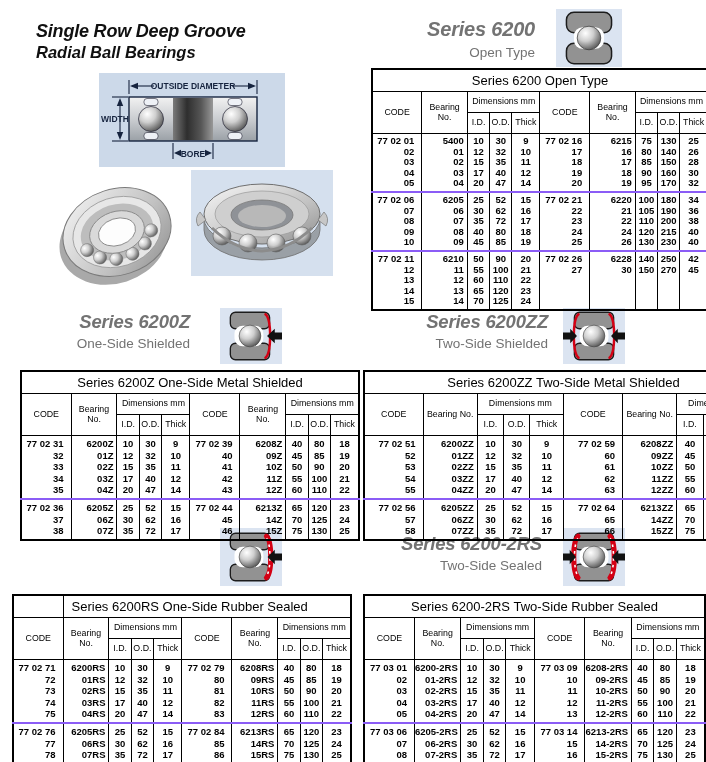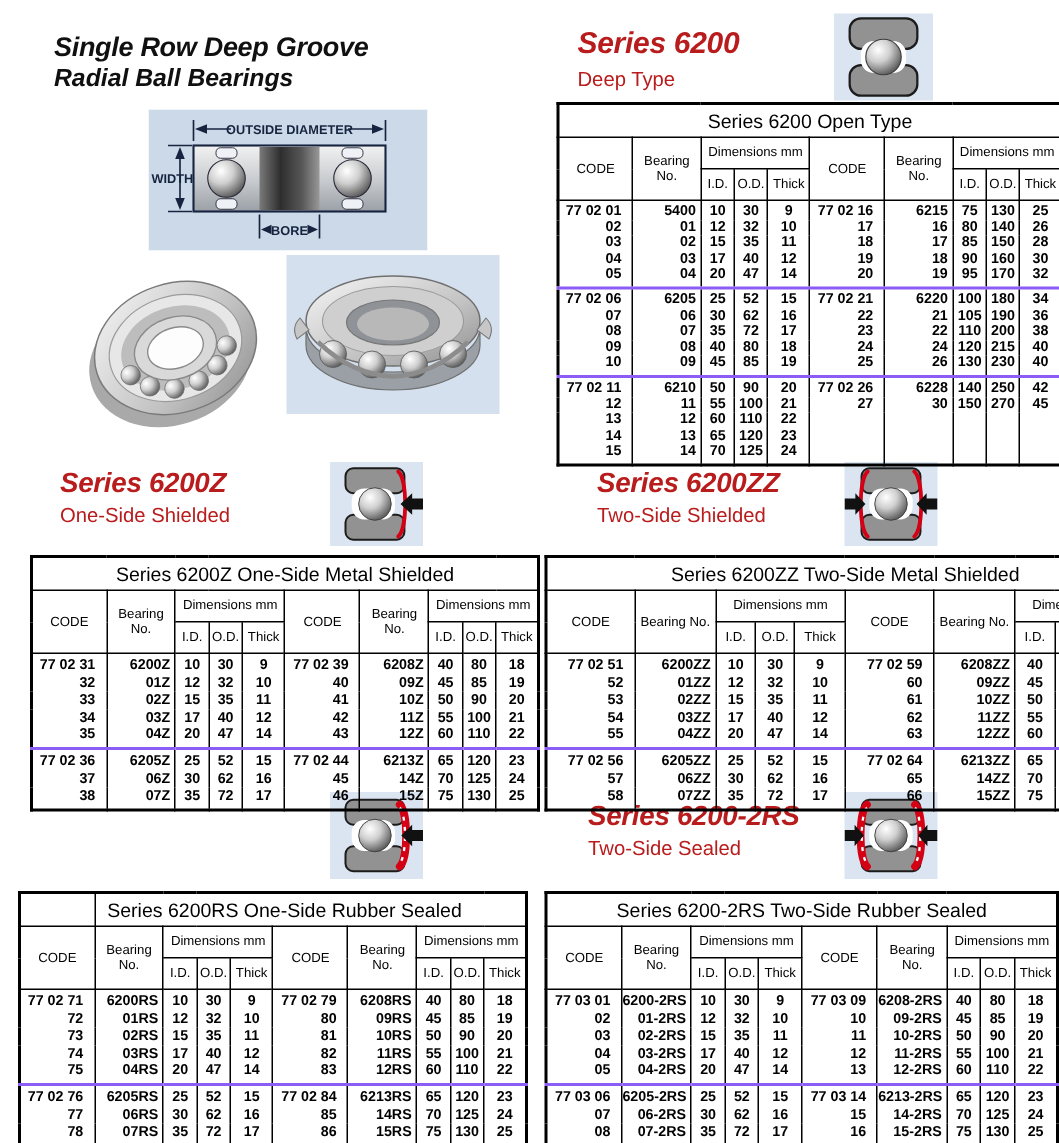--- a/index.html
+++ b/index.html
@@ -5,21 +5,21 @@
   html,body{margin:0;padding:0;background:#fff;}
   #page{position:relative;width:706px;height:762px;background:#fff;overflow:hidden;
         font-family:"Liberation Sans",sans-serif;color:#000;}
 
   
   .main-title{position:absolute;left:36px;top:22px;font-style:italic;font-weight:bold;color:#101010;}
   .mt1{font-size:18px;line-height:1.1;letter-spacing:-0.2px;font-style:italic;}
   .mt2{font-size:16.5px;line-height:1.25;}
 
   
-  .sec-head{position:absolute;text-align:left;color:#b91c1c;}
+  .sec-head{position:absolute;text-align:right;color:#737373;}
   .sh1{font-style:italic;font-weight:bold;font-size:18.5px;line-height:1.15;letter-spacing:-0.2px;}
   .sh2{font-size:13.5px;margin-top:4px;}
 
   
   .icon-tile{position:absolute;background:#dbe4f1;}
   .panel{position:absolute;}
 
   
   .tbl{position:absolute;}
   .tbl table{border-collapse:collapse;width:100%;table-layout:fixed;border:2px solid #000;}
@@ -158,21 +158,21 @@
           <circle cx="14" cy="29" r="9" fill="url(#gball)"></circle>
           <circle cx="40" cy="22" r="9" fill="url(#gball)"></circle>
         </g>
         <path d="M-50,14 Q-27,36 0,37 Q27,36 50,14" fill="none" stroke="#8c8c8c" stroke-width="3"></path>
       </g>
     </svg>
   </div>
 
   <div class="sec-head" style="left:385px;top:18px;width:150px;">
     <div class="sh1" style="font-size:20px;">Series 6200</div>
-    <div class="sh2">Deep Type</div>
+    <div class="sh2">Open Type</div>
   </div>
   <div class="icon-tile" style="left:556px;top:9px;width:66px;height:58px;">
     <svg width="66" height="58" viewBox="0 0 60 54">
       <rect x="9" y="3" width="42" height="19" rx="7" fill="#929292" stroke="#1c1c1c" stroke-width="1.4"></rect>
       <rect x="9" y="32" width="42" height="19" rx="7" fill="#929292" stroke="#1c1c1c" stroke-width="1.4"></rect>
       <rect x="16" y="17" width="28" height="20" rx="8" fill="#ffffff"></rect>
       <circle cx="30" cy="27" r="11" fill="url(#gball)" stroke="#3c3c3c" stroke-width="0.7"></circle>
     </svg>
   </div>
 

